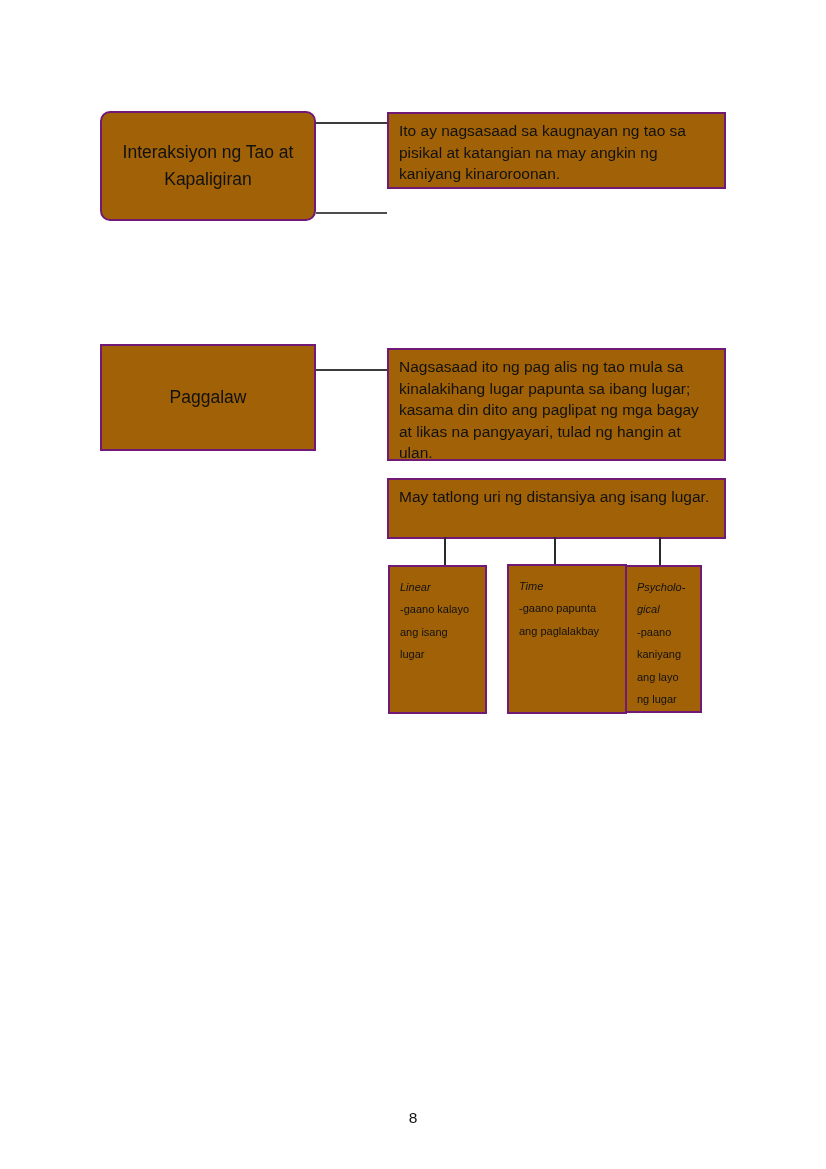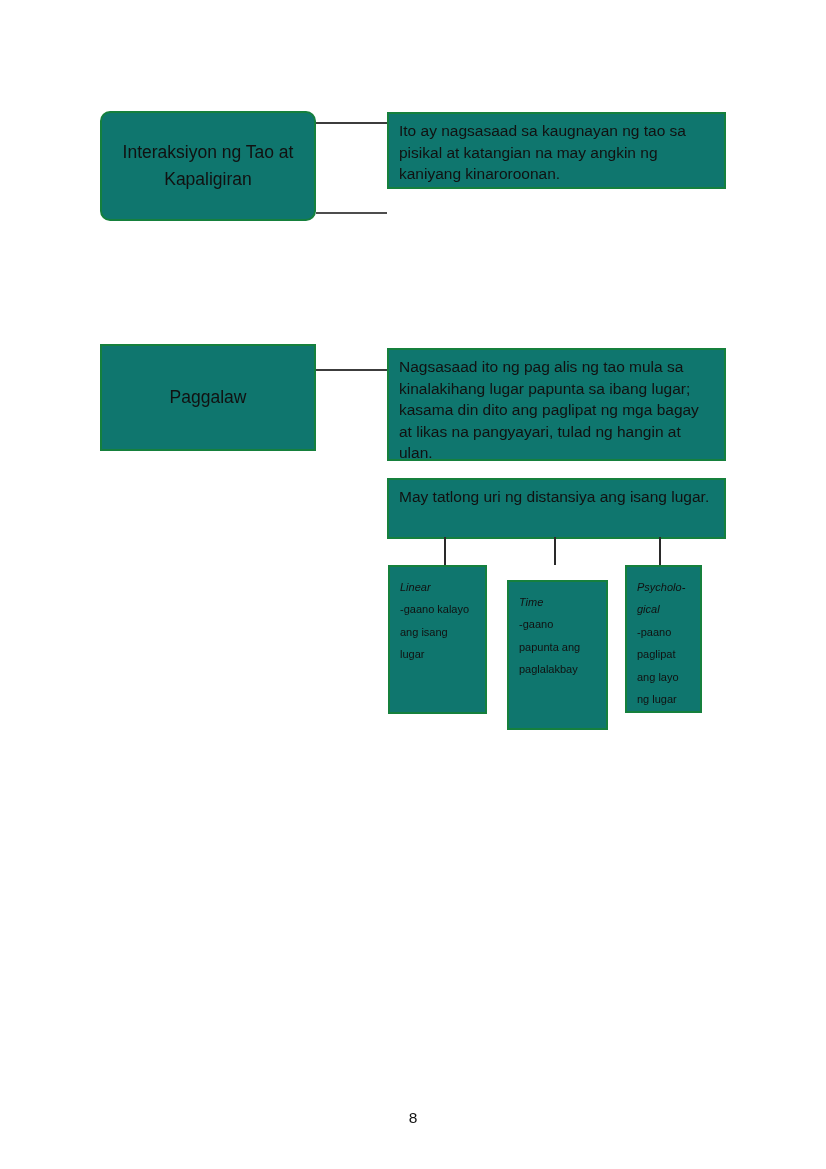--- a/index.html
+++ b/index.html
@@ -12,22 +12,22 @@
     position: relative;
     overflow: hidden;
   }
   .page {
     position: absolute;
     inset: 0;
     background: #ffffff;
   }
   .box {
     position: absolute;
-    border: 2px solid #15803d;
-    background: #0f766e;
+    border: 2px solid #701a75;
+    background: #a16207;
     box-sizing: border-box;
   }
   .topic-box {
     display: flex;
     align-items: center;
     justify-content: center;
     text-align: center;
     font-size: 17.5px;
     line-height: 27px;
     padding: 4px 8px;
@@ -58,21 +58,21 @@
   #box-paggalaw { left: 100px; top: 344px; width: 216px; height: 107px; }
   #conn-b1 { left: 316px; top: 369px; width: 71px; }
   #box-detail-b1 { left: 387px; top: 348px; width: 339px; height: 113px; }
 
   #box-distansiya { left: 387px; top: 478px; width: 339px; height: 61px; }
   #conn-v1 { left: 444px; top: 537px; height: 28px; }
   #conn-v2 { left: 554px; top: 537px; height: 28px; }
   #conn-v3 { left: 659px; top: 537px; height: 28px; }
 
   #box-linear { left: 388px; top: 565px; width: 99px; height: 149px; }
-  #box-time { left: 507px; top: 580px; width: 101px; height: 150px; }
+  #box-time { left: 507px; top: 564px; width: 120px; height: 150px; }
   #box-psychological { left: 625px; top: 565px; width: 77px; height: 148px; }
 
   #page-number {
     position: absolute;
     left: 0; top: 1109px;
     width: 826px;
     text-align: center;
     font-size: 15.5px;
     color: #111111;
   }
@@ -107,18 +107,18 @@
     <div class="type-desc">-gaano kalayo ang isang lugar</div>
   </div>
 
   <div class="box type-box" id="box-time">
     <div class="type-title">Time</div>
     <div class="type-desc">-gaano papunta ang paglalakbay</div>
   </div>
 
   <div class="box type-box" id="box-psychological">
     <div class="type-title">Psycholo-gical</div>
-    <div class="type-desc">-paano paglipat ang layo ng lugar</div>
+    <div class="type-desc">-paano kaniyang ang layo ng lugar</div>
   </div>
 
   <div id="page-number">8</div>
 
 </div>
 
 </body></html>

